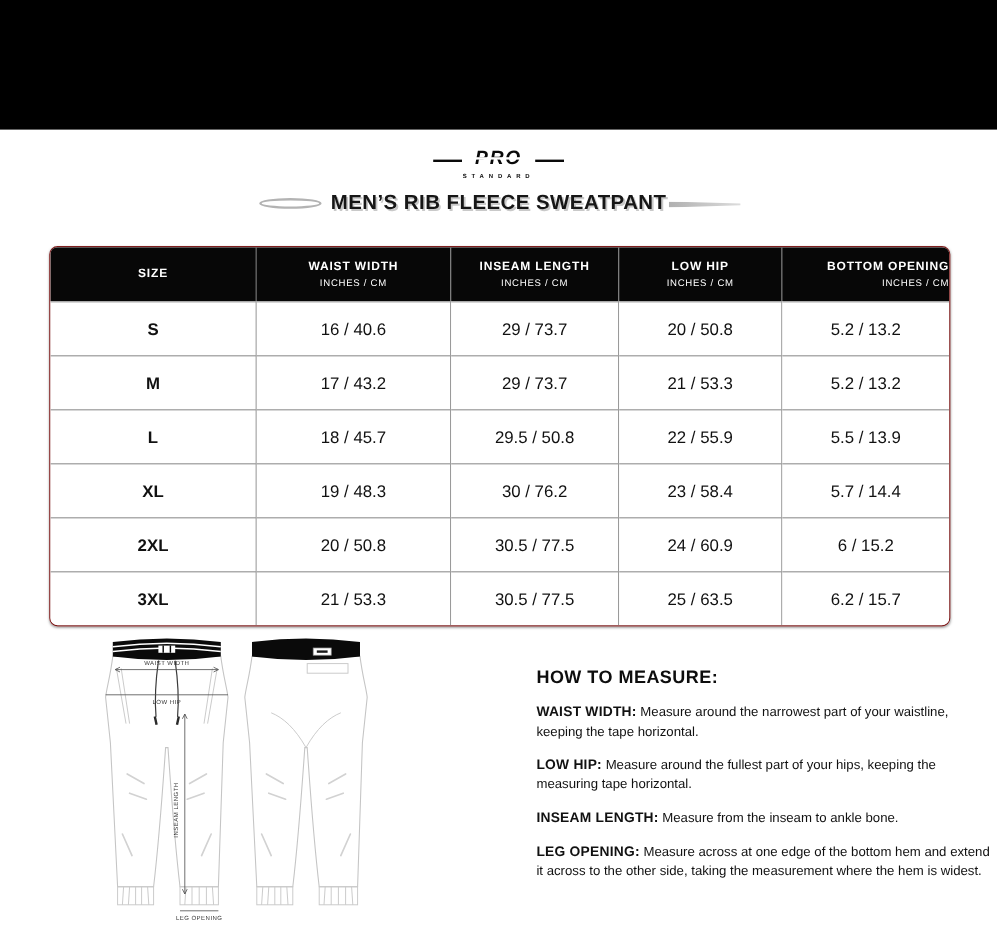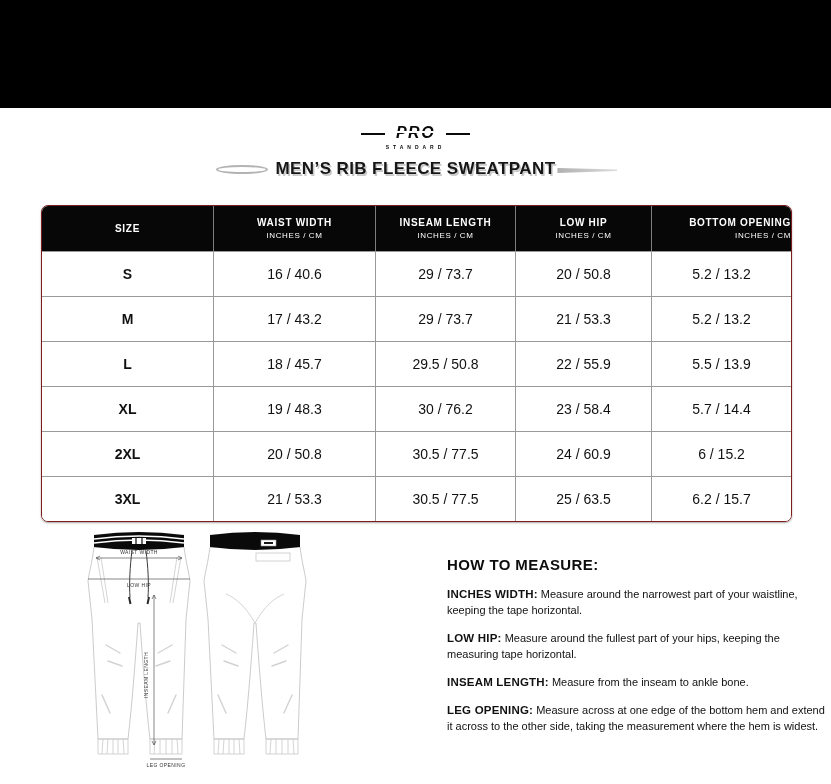--- a/index.html
+++ b/index.html
@@ -230,17 +230,17 @@
       <rect x="177" y="13" width="15" height="6" fill="#fff" stroke="#9a9a9a" stroke-width="0.6"></rect>
       <rect x="180" y="15" width="9" height="2" fill="#1a1a1a"></rect>
 
       <rect class="pant-detail" x="172" y="26" width="34" height="8" fill="#fff"></rect>
     </g>
   </svg>
 </div>
 
 <div class="measure">
   <h2 class="measure-title">HOW TO MEASURE:</h2>
-  <p class="measure-item"><strong>INCHES WIDTH:</strong> <span>Measure around the narrowest part of your waistline, keeping the tape horizontal.</span></p>
+  <p class="measure-item"><strong>WAIST WIDTH:</strong> <span>Measure around the narrowest part of your waistline, keeping the tape horizontal.</span></p>
   <p class="measure-item"><strong>LOW HIP:</strong> <span>Measure around the fullest part of your hips, keeping the measuring tape horizontal.</span></p>
   <p class="measure-item"><strong>INSEAM LENGTH:</strong> <span>Measure from the inseam to ankle bone.</span></p>
   <p class="measure-item"><strong>LEG OPENING:</strong> <span>Measure across at one edge of the bottom hem and extend it across to the other side, taking the measurement where the hem is widest.</span></p>
 </div>
 
 </body></html>

